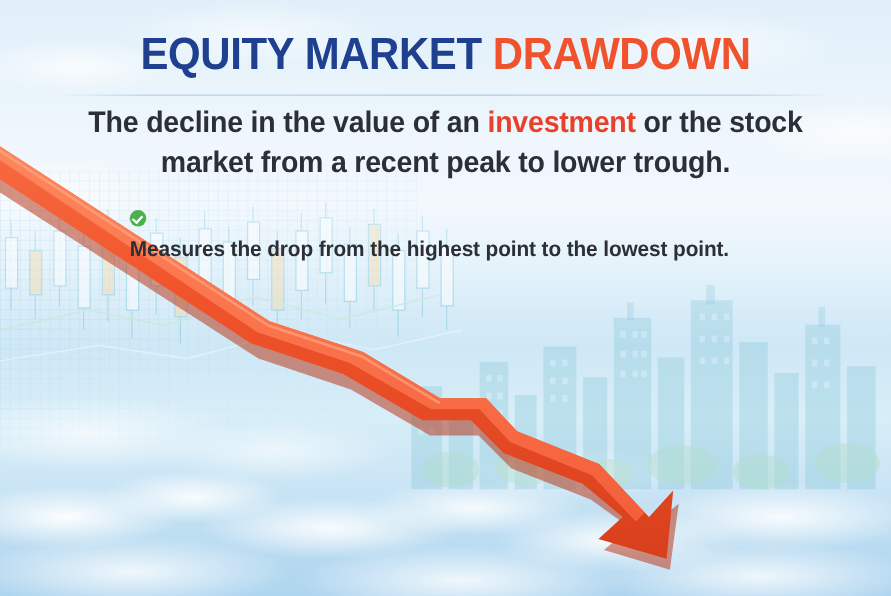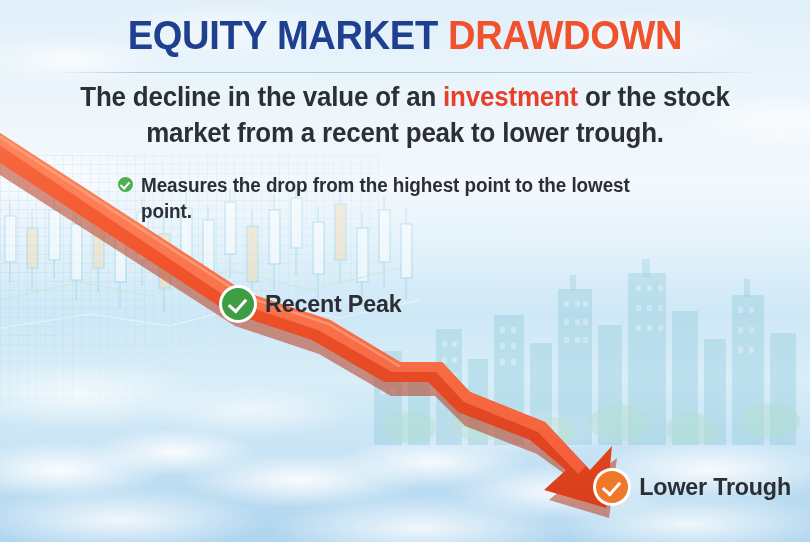--- a/index.html
+++ b/index.html
@@ -75,21 +75,21 @@
   .text-haze {
     top: 0; height: 290px;
     background: linear-gradient(180deg, rgba(255,255,255,.55) 0%, rgba(255,255,255,.42) 45%, rgba(255,255,255,0) 100%);
   }
 
   
   .arrow-layer { position: absolute; inset: 0; }
   .arrow-layer svg { width: 810px; height: 542px; display: block; }
 
   
-  .fg { position: absolute; inset: 0; }
+  .fg { position: absolute; inset: 0; margin-top: 14px; }
 
   .title {
     position: absolute;
     top: 14px; left: 0; right: 0;
     text-align: center;
     font-size: 41px;
     font-weight: 700;
     letter-spacing: -0.4px;
     line-height: 1.05;
     white-space: nowrap;
@@ -132,20 +132,21 @@
   .bullet {
     display: flex;
     align-items: flex-start;
     gap: 8px;
     color: #2c2f35;
     font-size: 19.5px;
     font-weight: 600;
     line-height: 1.35;
     letter-spacing: -0.1px;
     font-family: "Liberation Sans Narrow", "Liberation Sans", sans-serif;
+    flex-direction: column;
   }
   .bullet + .bullet { margin-top: 8px; }
   .bullet-2 { margin-left: 22px; }
   .bullet-text { transform: scaleX(.97); transform-origin: left center; }
   .bullet-text b { font-weight: 800; }
 
   .mini-check {
     flex: 0 0 auto;
     width: 15px; height: 15px;
     margin-top: 5px;
@@ -420,24 +421,16 @@
     <div class="bullets">
 
       <div class="bullet bullet-1">
         <span class="mini-check"></span>
         <span class="bullet-text"><span>Measures the drop from the highest point to the lowest point.</span></span>
       </div>
 
 
     </div>
 
-    <div class="callout callout-peak">
-      <span class="big-check check-green"></span>
-      <span class="callout-label">Recent Peak</span>
-    </div>
-
-    <div class="callout callout-trough">
-      <span class="big-check check-orange"></span>
-      <span class="callout-label">Lower Trough</span>
-    </div>
+
 
   </div>
 </div>
 
 </body></html>

